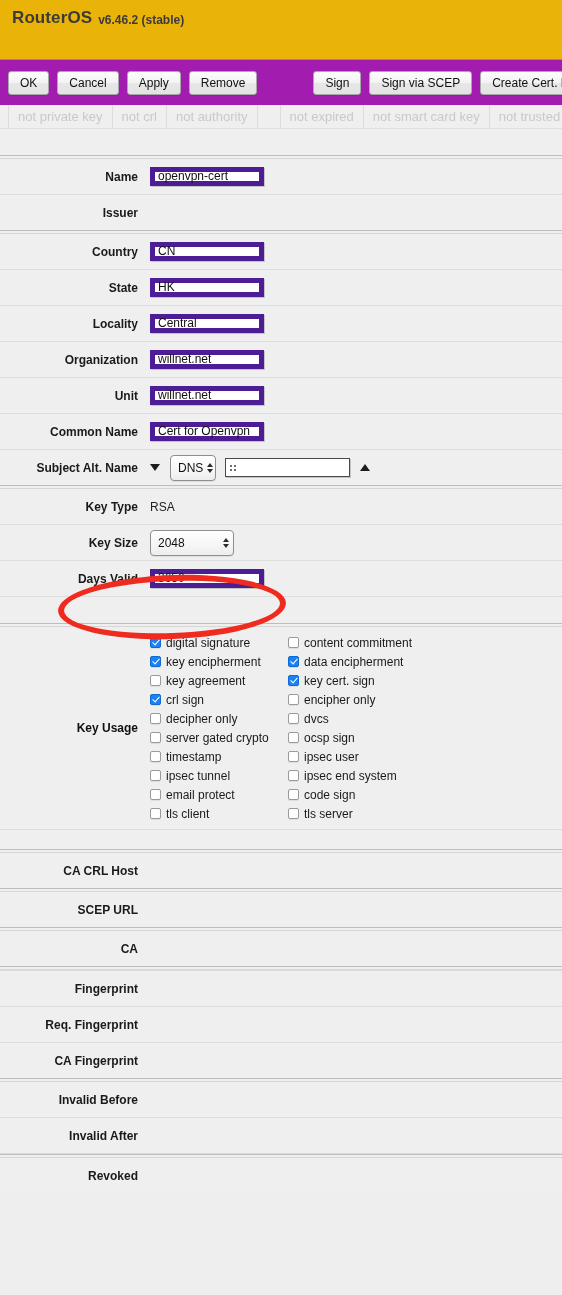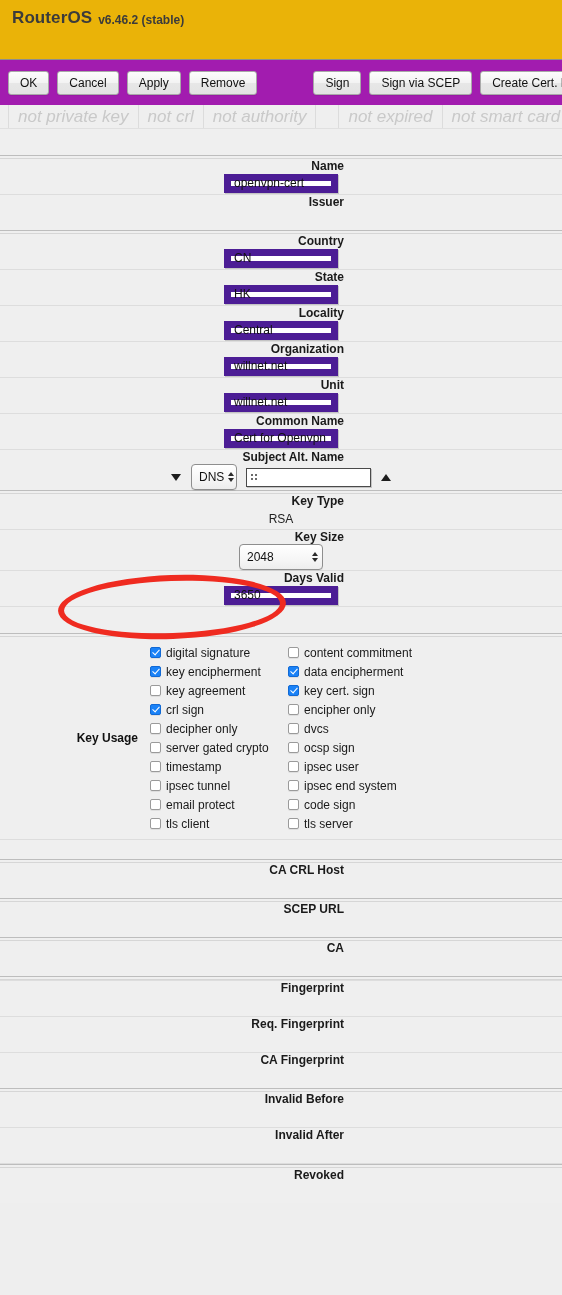--- a/index.html
+++ b/index.html
@@ -79,63 +79,61 @@
     border-bottom: 1px solid #e0e0e0;
   }
   .flag {
     border-left: 1px solid #dcdcdc;
     border-right: 1px solid #dcdcdc;
     margin-right: -1px;
     padding: 0 9px;
     display: flex;
     align-items: center;
     color: #c9c9c9;
-    font-size: 17px;
+    font-size: 13px;
     white-space: nowrap;
-    font-style: italic;
   }
   .flag.blank { padding: 0 11px; }
 
   
   .spacer-row { height: 26px; background: #efefef; }
   .sep-thick {
     border-top: 1px solid #bdbdbd;
     border-bottom: 1px solid #d6d6d6;
     height: 2px;
     background: #efefef;
   }
   .sep-thin { height: 1px; background: #dddddd; }
 
   .row {
     display: flex;
     align-items: center;
     min-height: 35px;
     background: #efefef;
-    flex-direction: column;
   }
   .row .label {
     width: 150px;
     min-width: 150px;
     text-align: right;
     padding-right: 12px;
     box-sizing: border-box;
     font-weight: bold;
     font-size: 12px;
     color: #1a1a1a;
   }
   .row .field {
     flex: 1;
     display: flex;
     align-items: center;
   }
 
   
   .tinput {
     background: #ffffff;
-    border: 7px solid #4c1d95;
+    border: 5px solid #4c1d95;
     box-shadow: 1px 1px 0 rgba(0,0,0,.18);
     height: 19px;
     width: 114px;
     box-sizing: border-box;
     font-family: "Liberation Sans", sans-serif;
     font-size: 12px;
     color: #111;
     padding: 0 3px;
     line-height: 17px;
     display: flex;

